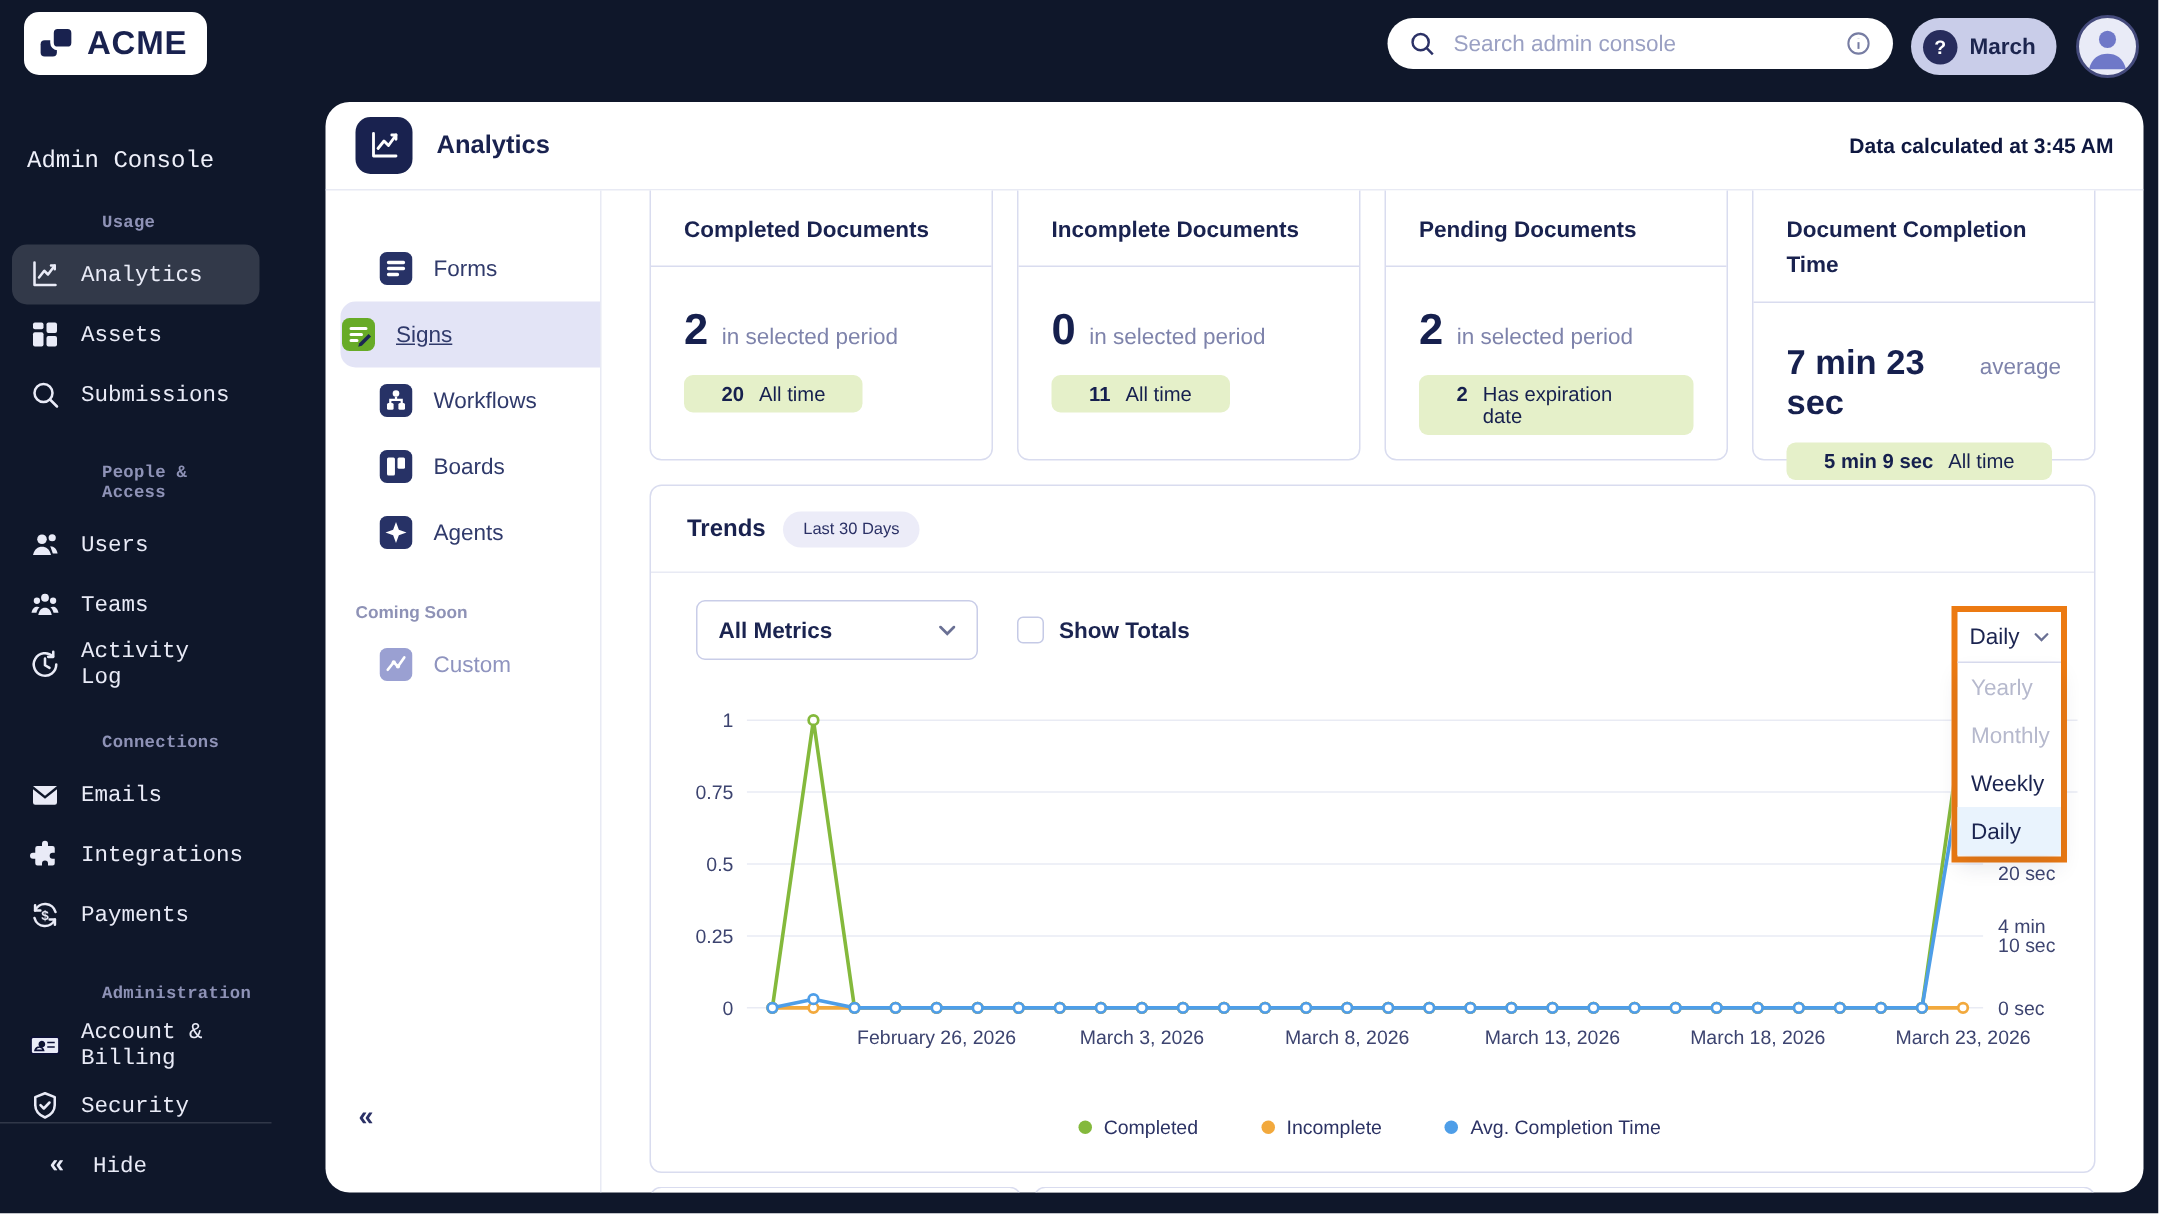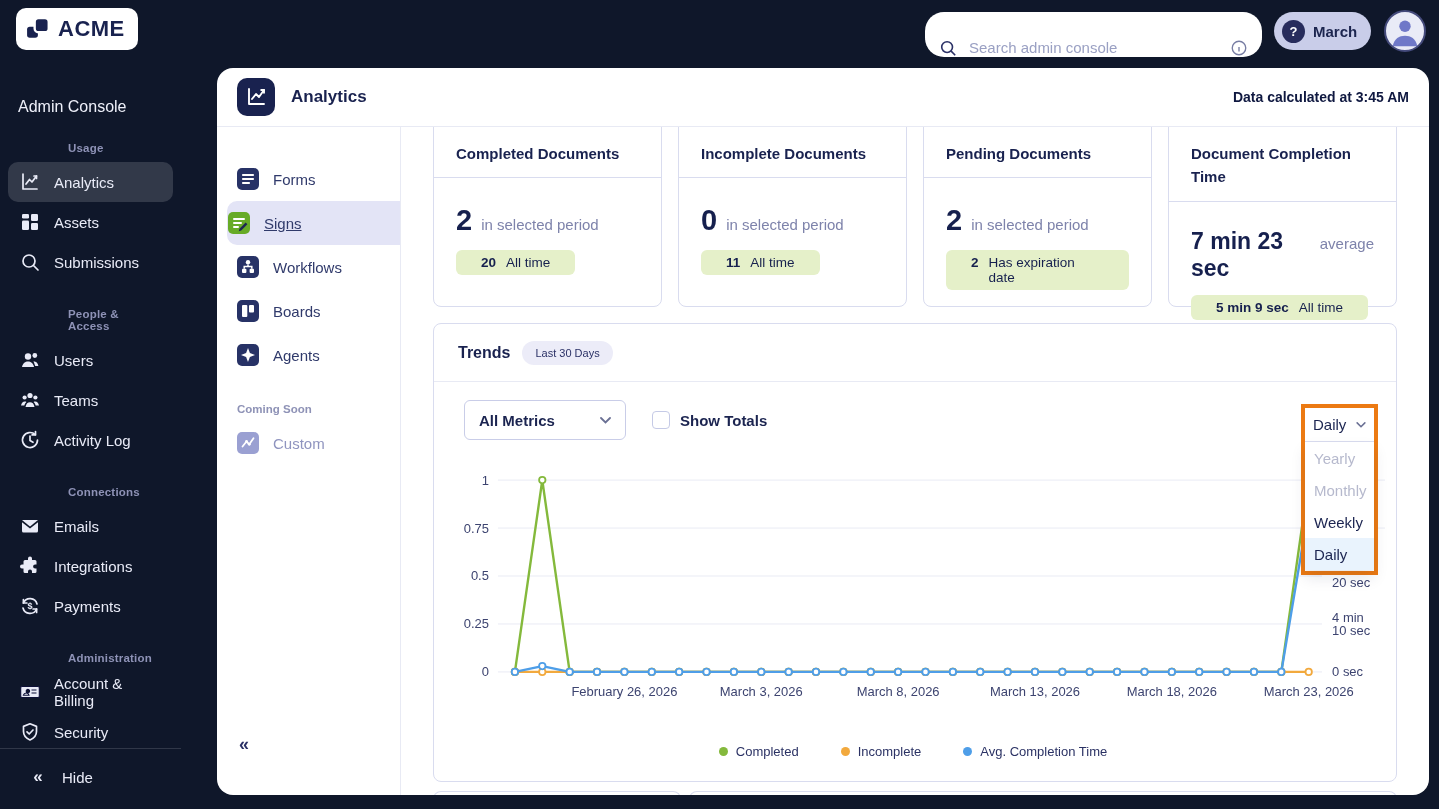--- a/index.html
+++ b/index.html
@@ -2,55 +2,55 @@
 <html><head>
 <meta charset="utf-8">
 <style>
   html,body{margin:0;padding:0;}
   .page{position:relative;width:1439px;height:809px;background:#0f172a;overflow:hidden;
         font-family:"Liberation Sans",sans-serif;color:#19224f;}
   
   .logo{position:absolute;left:16px;top:8px;width:122px;height:42px;background:#fff;border-radius:10px;
         display:flex;align-items:center;gap:6px;padding:0 10px;box-sizing:border-box;}
   .logo-text{font-size:22px;font-weight:800;color:#19224f;letter-spacing:.5px;}
-  .search{position:absolute;left:925px;top:12px;width:337px;height:45px;background:#fff;border-radius:19px;
-          display:flex;align-items:flex-end;gap:10px;padding:0 14px;box-sizing:border-box;}
+  .search{position:absolute;left:925px;top:12px;width:337px;height:34px;background:#fff;border-radius:19px;
+          display:flex;align-items:center;gap:10px;padding:0 14px;box-sizing:border-box;}
   .search input{flex:1;border:none;outline:none;font-size:15px;color:#3a4166;background:transparent;
                 font-family:"Liberation Sans",sans-serif;}
   .search input::placeholder{color:#9aa0c3;}
   .help{position:absolute;left:1274px;top:12px;height:38px;background:#c9cde9;border:none;border-radius:19px;
         display:flex;align-items:center;gap:8px;padding:0 14px 0 8px;cursor:pointer;}
   .help-q{width:23px;height:23px;border-radius:50%;background:#272c5c;color:#fff;font-size:13px;font-weight:700;
           display:flex;align-items:center;justify-content:center;}
   .help-label{font-size:15px;font-weight:700;color:#1c254f;}
   .avatar{position:absolute;left:1384px;top:10px;width:42px;height:42px;border-radius:50%;background:#e9ebf7;
           overflow:hidden;border:2px solid #444a7b;box-sizing:border-box;}
   
-  .sidebar{position:absolute;left:0;top:62px;width:181px;bottom:0;}
+  .sidebar{position:absolute;left:0;top:62px;width:181px;bottom:0;font-family:Liberation Mono, monospace;}
   .sidebar-title{margin:36px 0 0 18px;font-size:16px;color:#eef0fa;font-weight:500;}
   .side-section-label{margin:26px 20px 8px;font-size:11.5px;font-weight:700;color:#8e92b6;letter-spacing:.2px;padding-left:48px;}
   .side-item{display:flex;align-items:center;gap:14px;height:40px;margin:0 8px;padding:0 12px;border-radius:10px;
              color:#e9ebf7;font-size:15px;cursor:pointer;}
   .side-item.active{background:rgba(255,255,255,.15);}
   .side-item .sicon{width:20px;height:20px;display:flex;align-items:center;justify-content:center;color:#e9ebf7;}
   .sidebar-footer{position:absolute;left:0;right:0;bottom:0;border-top:1px solid rgba(255,255,255,.14);
                   padding:8px 8px 12px;}
   .chev-left{font-size:17px;font-weight:700;}
   
   .panel{position:absolute;left:217px;top:68px;width:1212px;height:727px;background:#fff;border-radius:16px;
          overflow:hidden;display:flex;flex-direction:column;}
   .panel-header{height:58px;min-height:58px;border-bottom:1px solid #e8eaf4;display:flex;align-items:center;
                 gap:16px;padding:0 20px;}
   .ph-icon{width:38px;height:38px;border-radius:10px;background:#19224f;display:flex;align-items:center;justify-content:center;}
   .ph-title{font-size:17px;font-weight:700;color:#19224f;}
   .ph-note{margin-left:auto;font-size:14px;font-weight:700;color:#0f1840;}
   .panel-body{flex:1;display:flex;min-height:0;}
   
   .subnav{width:184px;min-width:184px;border-right:1px solid #e8eaf4;position:relative;padding-top:30px;box-sizing:border-box;}
-  .sub-item{display:flex;align-items:center;gap:14px;height:44px;padding-left:20px;font-size:15px;font-weight:500;
+  .sub-item{display:flex;align-items:center;gap:14px;height:44px;padding-left:36px;font-size:15px;font-weight:500;
             color:#303a6b;cursor:pointer;}
   .sub-item.active{background:#e3e4f6;margin-left:10px;padding-left:1px;border-radius:10px 0 0 10px;text-decoration:underline;}
   .sub-item.muted{color:#8f94bf;}
   .sub-label{margin:26px 0 6px 20px;font-size:11.5px;font-weight:700;color:#8e92b6;}
   .collapse-btn{position:absolute;left:22px;bottom:40px;color:#2b3166;font-size:18px;font-weight:700;cursor:pointer;}
   
   .content{flex:1;padding:0 32px;overflow:hidden;position:relative;}
   .cards{display:flex;gap:16px;margin-top:-16px;}
   .stat-card{flex:1;height:196px;border:1px solid #d9dcef;border-radius:8px;background:#fff;box-sizing:border-box;
              display:flex;flex-direction:column;}
@@ -63,21 +63,21 @@
   .stat-pill{display:inline-flex;gap:10px;align-items:baseline;background:#e5f0c9;border-radius:6px;
              padding:5px 25px;margin-top:13px;font-size:13.5px;color:#16204e;}
   .stat-pill b{font-weight:800;}
   
   .trends-card{position:relative;margin-top:16px;height:459px;border:1px solid #d9dcef;border-radius:8px;
                background:#fff;box-sizing:border-box;}
   .trends-header{height:57px;border-bottom:1px solid #e8eaf4;display:flex;align-items:center;gap:12px;padding:0 24px;}
   .trends-title{font-size:16px;font-weight:700;color:#19224f;}
   .trends-badge{background:#ececf8;color:#2b3166;font-size:11px;border-radius:14px;padding:6px 13px;}
   .trends-controls{display:flex;align-items:center;gap:26px;margin:18px 30px 0;}
-  .metrics-select{width:162px;height:40px;border:1px solid #c9cde8;border-radius:6px;background:#fff;cursor:pointer;
+  .metrics-select{width:188px;height:40px;border:1px solid #c9cde8;border-radius:6px;background:#fff;cursor:pointer;
                   display:flex;align-items:center;justify-content:space-between;padding:0 14px;
                   font-size:15px;font-weight:700;color:#1b2450;font-family:"Liberation Sans",sans-serif;}
   .show-totals{display:flex;align-items:center;gap:10px;font-size:15px;font-weight:600;color:#1b2450;cursor:pointer;}
   .cb{width:18px;height:18px;border:1.5px solid #c5cae6;border-radius:4px;background:#fff;box-sizing:border-box;}
   #trend-chart{position:absolute;left:0;top:130px;width:100%;height:260px;}
   .legend{position:absolute;left:0;right:4px;bottom:22px;display:flex;justify-content:center;gap:42px;}
   .legend-item{display:flex;align-items:center;gap:8px;font-size:13px;color:#2b3264;cursor:pointer;}
   .legend-dot{width:9px;height:9px;border-radius:50%;}
   
   .annotation{position:absolute;top:80px;right:18px;width:77px;height:171px;border:4px solid #ec7a12;

